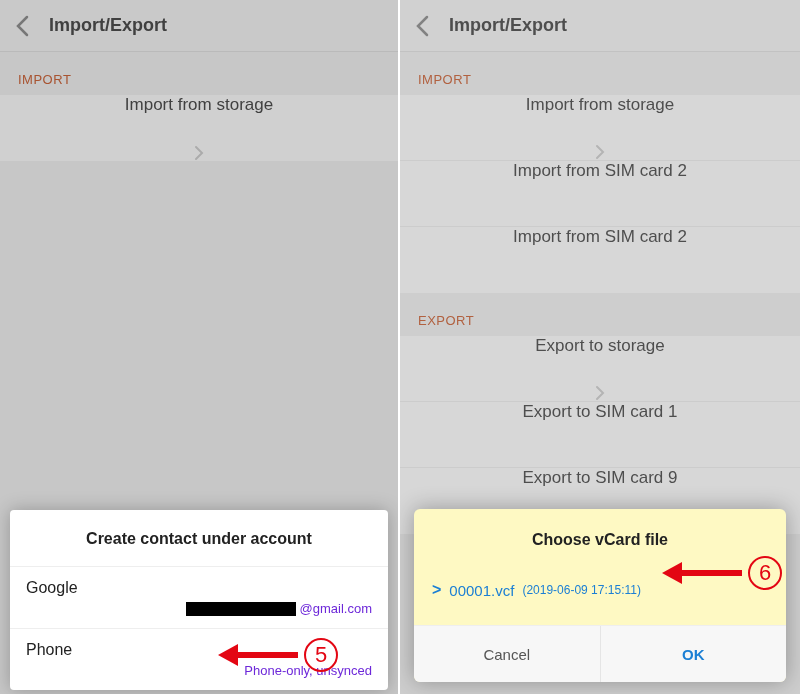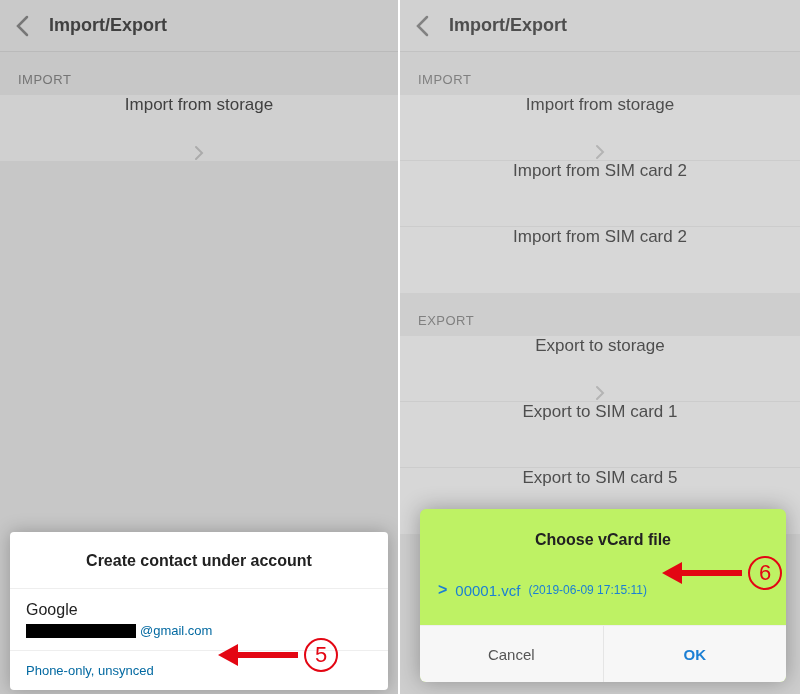--- a/index.html
+++ b/index.html
@@ -42,21 +42,21 @@
     margin-right: 6px;
   }
   .header-title {
     font-size: 18px;
     font-weight: 700;
     color: #222;
     margin-left: 7px;
   }
   .section-label {
     font-size: 13px;
-    color: #737373;
+    color: #c2410c;
     letter-spacing: 0.5px;
     padding: 20px 28px 8px 18px;
   }
   .list {
     background: #fff;
   }
   .list .row {
     display: flex;
     align-items: center;
     justify-content: space-between;
@@ -100,39 +100,40 @@
     padding: 12px 16px;
     border-bottom: 1px solid #eee;
   }
   .account-name {
     font-size: 16px;
     color: #222;
     margin-bottom: 4px;
   }
   .account-sub {
     font-size: 13px;
-    color: #0369a1;
+    color: #6d28d9;
     display: flex;
     align-items: center;
     gap: 4px;
+    justify-content: flex-end;
   }
   .redact {
     display: inline-block;
     width: 110px;
     height: 14px;
     background: #000;
     vertical-align: middle;
   }
   
   .dialog {
     position: absolute;
-    left: 20px;
+    left: 14px;
     right: 14px;
     bottom: 12px;
-    background: #bef264;
+    background: #fef9c3;
     border-radius: 6px;
     box-shadow: 0 0 22px rgba(0,0,0,0.3);
     overflow: hidden;
   }
   .dialog-title {
     text-align: center;
     font-size: 16px;
     font-weight: 700;
     color: #222;
     padding: 22px 10px 26px 10px;
@@ -249,20 +250,21 @@
     <div class="sheet">
       <div class="sheet-title">Create contact under account</div>
       <div class="account-row">
         <div class="account-name">Google</div>
         <div class="account-sub">
           <span class="redact"></span>
           <span>@gmail.com</span>
         </div>
       </div>
       <div class="account-row" style="border-bottom:none">
+        <div class="account-name">Phone</div>
         <div class="account-sub">Phone-only, unsynced</div>
       </div>
     </div>
 
     <div class="anno" style="left:218px; bottom:22px;">
       <div class="arrow">
         <div class="head"></div>
           <div class="shaft"></div>
       </div>
       <div class="circnum">5</div>
@@ -304,21 +306,21 @@
         <span class="chev-right">
           <svg width="10" height="16" viewBox="0 0 10 16">
               <path d="M2 2 L8 8 L2 14" stroke="#c7c7c7" stroke-width="2" fill="none" stroke-linecap="round"></path>
             </svg>
         </span>
       </div>
       <div class="row">
         <span>Export to SIM card 1</span>
       </div>
       <div class="row">
-        <span>Export to SIM card 5</span>
+        <span>Export to SIM card 9</span>
       </div>
     </div>
 
     <div class="dim2"></div>
 
     <div class="dialog">
       <div class="dialog-title">Choose vCard file</div>
       <div class="file-row">
         <span class="file-caret">&gt;</span>
         <span class="file-name">00001.vcf</span>

